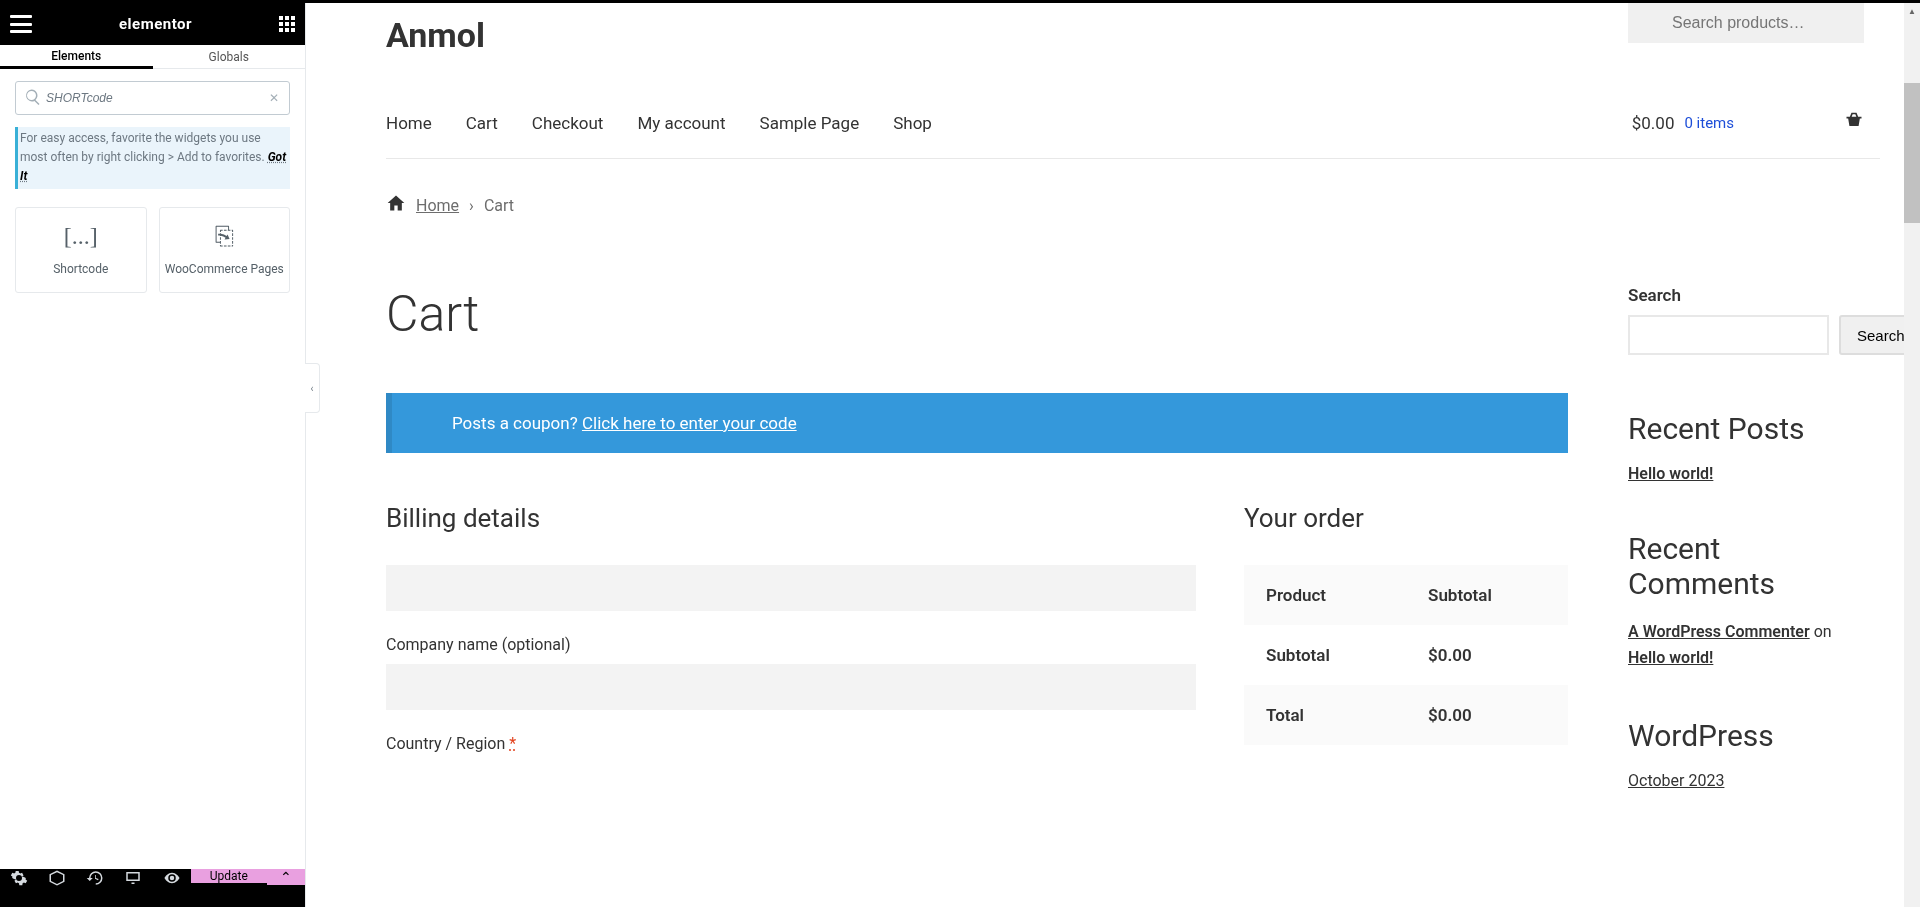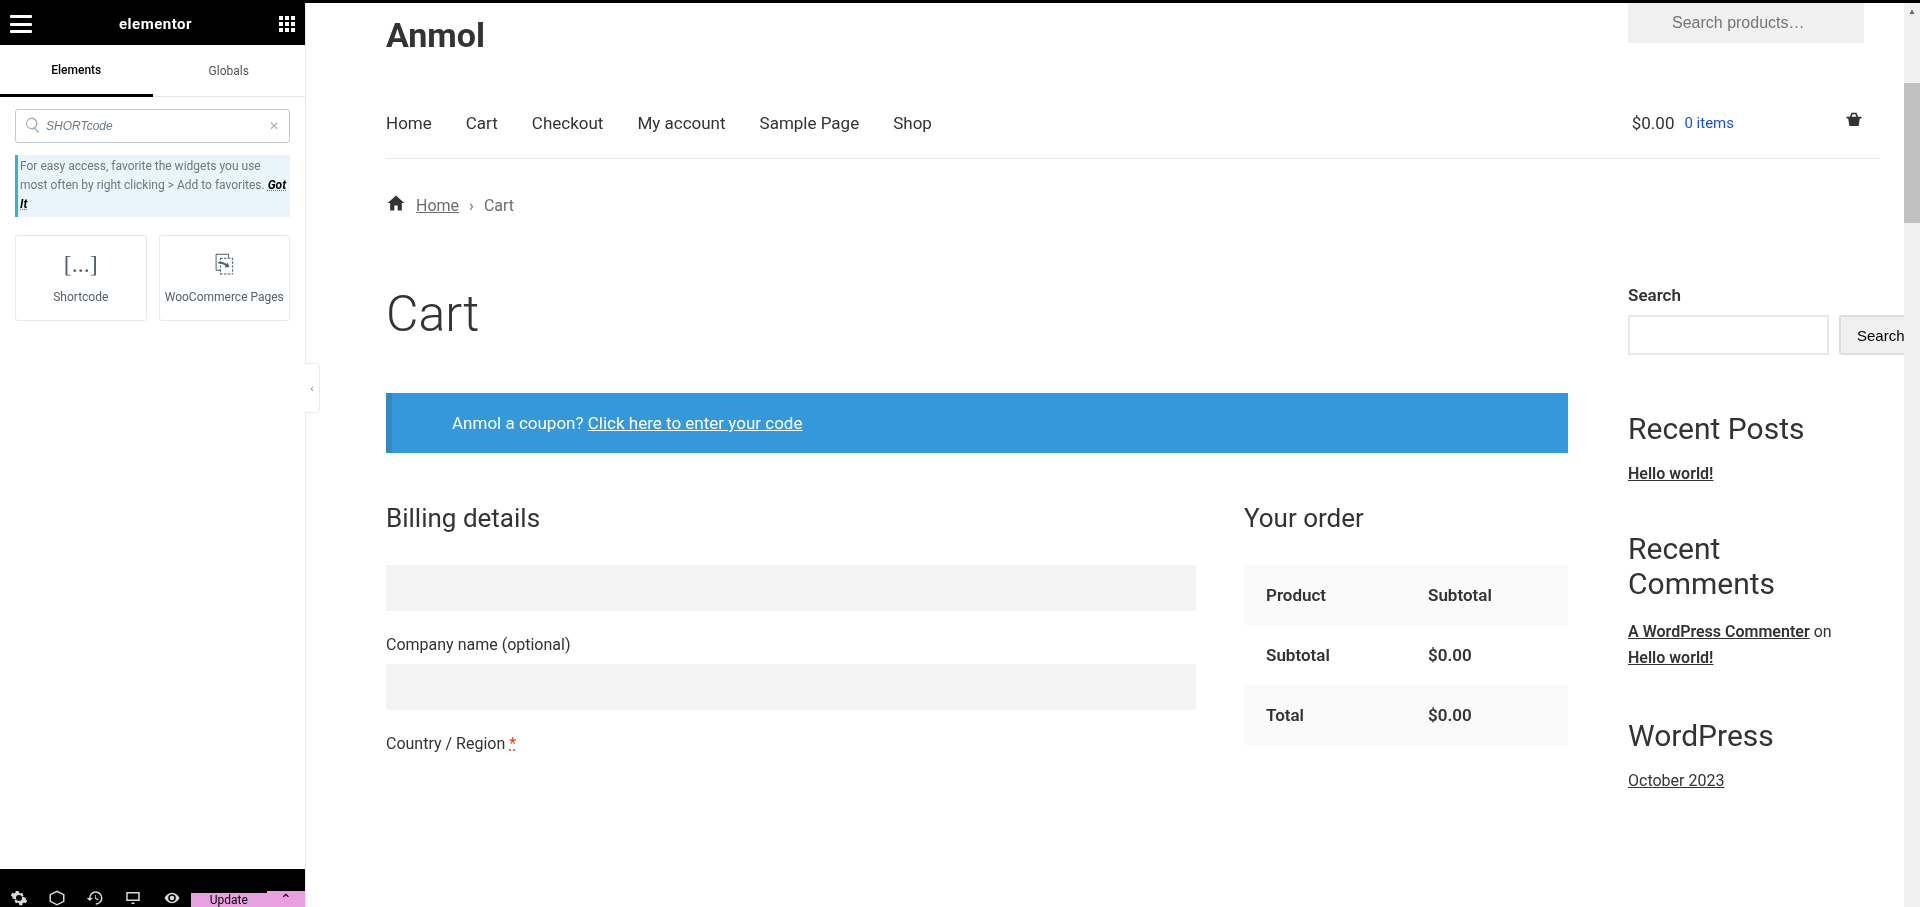--- a/index.html
+++ b/index.html
@@ -6,36 +6,36 @@
 body{font-family:-apple-system,BlinkMacSystemFont,"Segoe UI",Roboto,Helvetica,Arial,sans-serif;font-size:14px;color:#333;background:#fff;overflow:hidden}
 .topbar{height:3px;background:#000;width:100%}
 .app{display:flex;height:calc(100vh - 3px)}
 .sidebar{width:306px;background:#fff;border-right:1px solid #e6e9ec;display:flex;flex-direction:column;position:relative}
 .sb-header{height:42px;background:#000;color:#fff;display:flex;align-items:center;justify-content:space-between;padding:0 10px}
 .burger{width:22px;height:18px;display:flex;flex-direction:column;justify-content:space-between;cursor:pointer}
 .burger span{height:3px;background:#fff;border-radius:1px}
 .logo{font-weight:700;letter-spacing:.5px;font-size:15px}
 .dots{display:grid;grid-template-columns:repeat(3,4px);grid-template-rows:repeat(3,4px);gap:2px;cursor:pointer}
 .dots span{background:#fff}
-.tabs{display:flex;height:52px;border-bottom:1px solid #e6e9ec}
+.tabs{display:flex;height:24px;border-bottom:1px solid #e6e9ec}
 .tab{flex:1;display:flex;align-items:center;justify-content:center;font-size:12px;color:#555;cursor:pointer}
 .tab.active{color:#000;font-weight:500;border-bottom:3px solid #000;margin-bottom:-1px}
 .search-wrap{padding:12px 15px}
 .search-box{position:relative;border:1px solid #c2cbd2;border-radius:3px;height:34px;display:flex;align-items:center;padding:0 30px 0 30px}
 .search-icon{position:absolute;left:8px;color:#a4afb7;font-size:13px}
 .search-box input{border:none;outline:none;width:100%;font-size:12px;font-style:italic;color:#6d7882}
 .search-box .clear{position:absolute;right:10px;color:#a4afb7;cursor:pointer;font-size:12px}
 .tip-box{margin:0 15px 18px 15px;background:#eaf4fb;border-left:3px solid #39b0d7;padding:2px;font-size:12px;color:#6d7882;line-height:1.6}
 .tip-box .gotit{color:#000;font-style:italic;font-weight:700;text-decoration:underline dotted #6d7882;cursor:pointer}
 .widgets{display:flex;gap:12px;padding:0 15px}
 .widget{flex:1;border:1px solid #e6e9ec;border-radius:3px;height:86px;display:flex;flex-direction:column;align-items:center;justify-content:center;gap:12px;cursor:grab;color:#556068}
 .widget .wicon{font-size:24px;color:#556068;font-family:Georgia,serif}
 .widget .wlabel{font-size:12px}
 .collapse-tab{position:absolute;right:-15px;top:360px;width:15px;height:50px;background:#fff;border:1px solid #e6e9ec;border-left:none;border-radius:0 4px 4px 0;display:flex;align-items:center;justify-content:center;cursor:pointer;color:#6d7882;font-size:10px}
-.sb-footer{margin-top:auto;height:38px;display:flex;align-items:flex-end;background:#000}
+.sb-footer{margin-top:auto;height:38px;display:flex;align-items:flex-start;background:#000}
 .sb-footer .fbtn{flex:1;display:flex;align-items:center;justify-content:center;color:#d5dadf;cursor:pointer;font-size:14px}
 .sb-footer .update{flex:2;background:#e9a0e0;color:#000;font-size:12px}
 .sb-footer .update-arrow{flex:1;background:#e9a0e0;color:#000}
 .content{flex:1;overflow-y:auto;position:relative}
 .scrolltrack{position:absolute;right:0;top:0;width:16px;bottom:0;background:#f1f1f1}
 .scrollthumb{width:100%;background:#c1c1c1;height:140px;margin-top:80px;cursor:pointer}
 .scroll-up{position:absolute;top:0;right:0;width:16px;height:16px;display:flex;align-items:center;justify-content:center;color:#666;font-size:8px;cursor:pointer}
 .page{padding:0 40px 0 80px}
 .site-head{display:flex;align-items:flex-start;justify-content:space-between;padding-top:0}
 .site-title{font-size:34px;font-weight:700;color:#333;padding-top:12px}
@@ -214,21 +214,21 @@
         </span>
         <a>Home</a>
         <span class="sep">›</span>
         <span>Cart</span>
       </div>
 
       <div class="main-row">
         <div class="main-col">
           <h1 class="page-title">Cart</h1>
           <div class="coupon-bar">
-            <span>Anmol a coupon? </span><a>Click here to enter your code</a>
+            <span>Posts a coupon? </span><a>Click here to enter your code</a>
           </div>
           <div class="checkout-row">
             <div class="billing">
               <h3 class="section-h">Billing details</h3>
               <div class="field-row">
                 <div class="field">
                   <input type="text" style="">
                 </div>
               </div>
               <div class="field-row">

